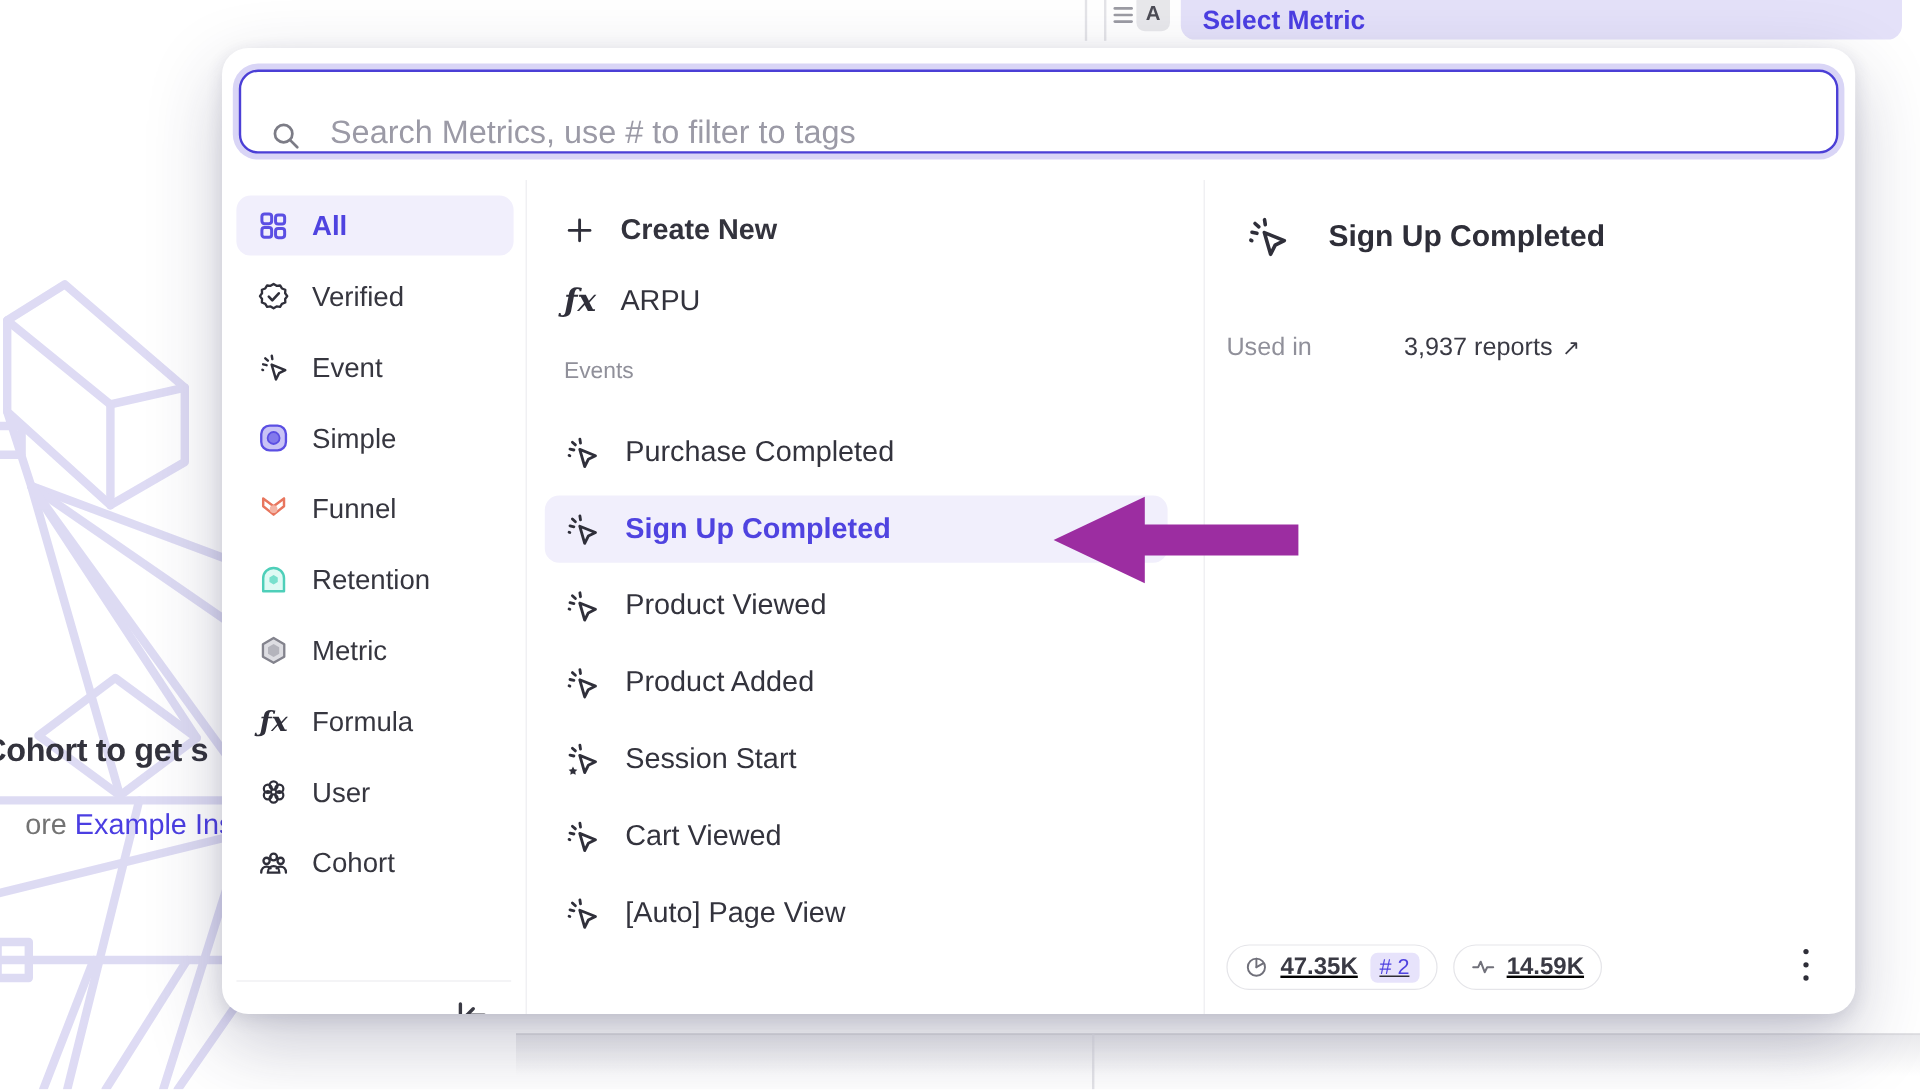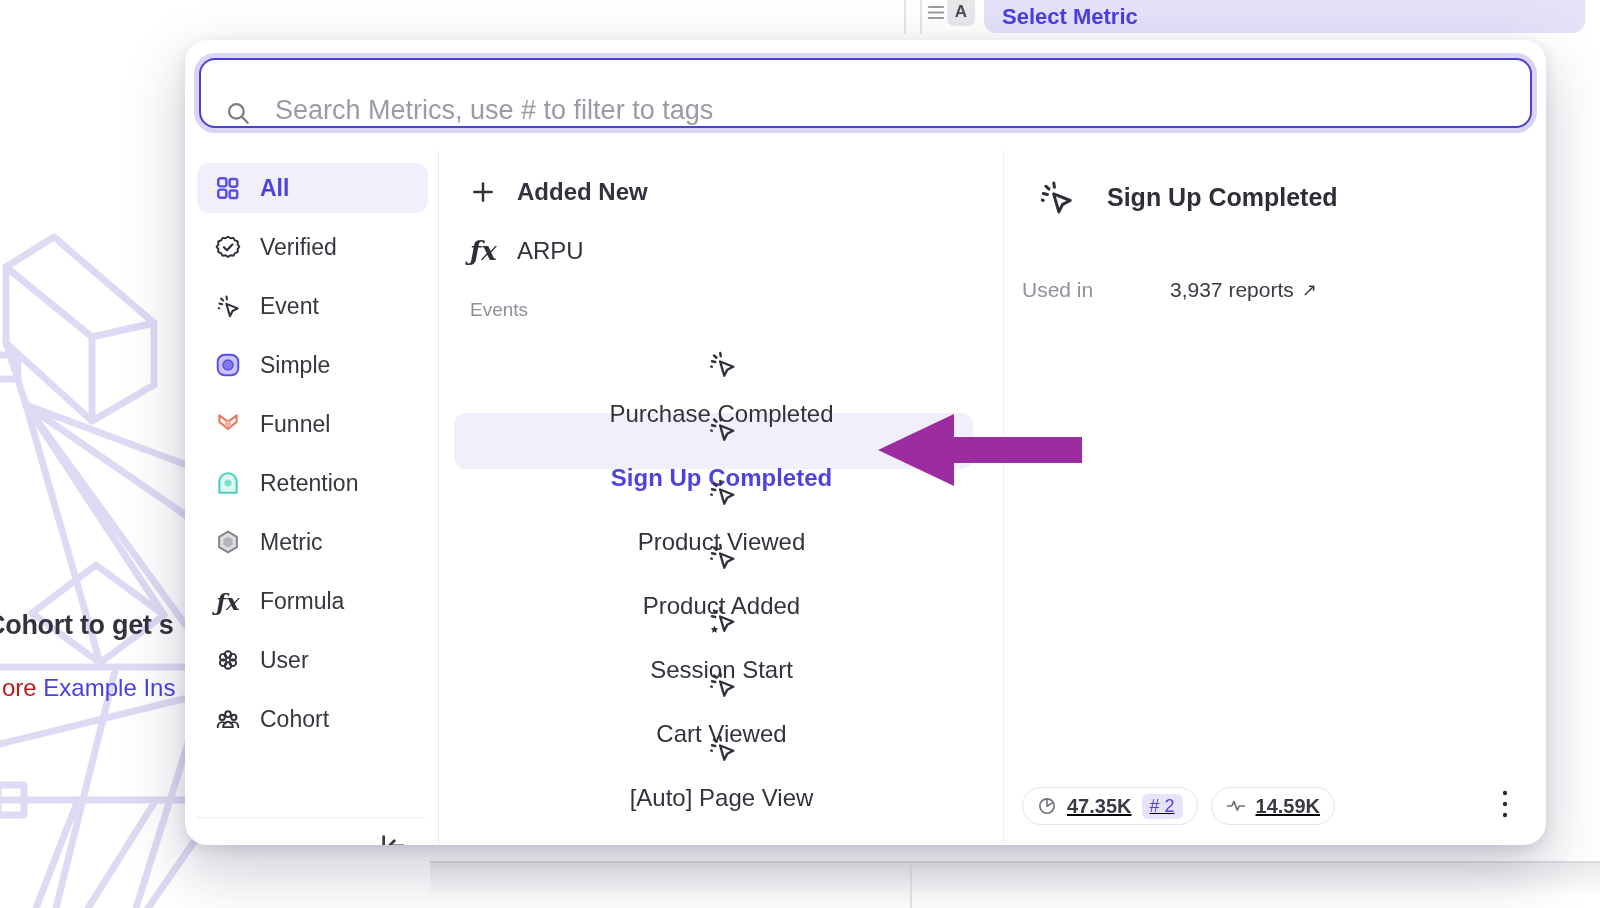--- a/index.html
+++ b/index.html
@@ -16,21 +16,21 @@
   .clause-letter { position:absolute; left:947px; top:-6px; width:28px; height:32px;
     background:#e8e8eb; border-radius:7px; color:#4c4c55; font-weight:bold; font-size:17px;
     display:flex; align-items:flex-end; justify-content:center; padding-bottom:4px; }
   .clause-pill { position:absolute; left:984px; top:-18px; width:601px; height:51px;
     background:#e4e1f9; border-radius:12px; display:flex; align-items:flex-end; padding:0 0 3px 18px; }
   .clause-pill span { font-size:22px; font-weight:600; color:#4b3ee2; }
   .wireframe { position:absolute; left:-4px; top:225px; }
   .bg-line1 { position:absolute; left:-14px; top:610px; font-size:27px; font-weight:bold;
     color:#33333d; letter-spacing:-0.3px; white-space:nowrap; }
   .bg-line2 { position:absolute; left:2px; top:674px; font-size:24px; white-space:nowrap; }
-  .bg-line2 .muted { color:#b91c1c; }
+  .bg-line2 .muted { color:#737373;margin-left:19px; }
   .bg-line2 .link { color:#4b3ee2; font-weight:500; }
 
   
   .dialog { position:absolute; left:185px; top:40px; width:1361px; height:805px; background:#fff;
     border-radius:22px; box-shadow:0 24px 60px rgba(45,45,85,.25), 0 4px 14px rgba(45,45,85,.12);
     overflow:hidden; }
   .searchbar { position:absolute; left:14px; right:14px; top:18px; height:70px;
     border:2px solid #4b3fd6; border-radius:16px; box-shadow:0 0 0 5px #d9d5f6;
     display:flex; align-items:flex-end; padding:0 24px; gap:24px; background:#fff; }
   .searchbar input { flex:1; border:none; outline:none; font-family:"Liberation Sans",sans-serif;
@@ -52,21 +52,21 @@
   .side-div { position:absolute; left:12px; right:12px; top:667px; height:1px; background:#ededf0; }
   .collapse-btn { position:absolute; left:192px; top:680px; width:32px; height:32px; color:#3a3a44; cursor:pointer; }
 
   
   .mid { width:564px; padding-top:16px; }
   .mrow { height:52px; margin:0 30px 7px 15px; border-radius:12px; display:flex; align-items:center;
     padding-left:16px; gap:21px; cursor:pointer; }
   .mrow .lbl { font-size:24px; color:#33333d; font-weight:500; white-space:nowrap; }
   .mrow.create .lbl { font-weight:600; }
   .erow { height:56px; margin:0 30px 8px 15px; border-radius:12px; display:flex; align-items:center;
-    padding-left:16px; gap:21px; cursor:pointer;flex-direction:column; }
+    padding-left:16px; gap:21px; cursor:pointer; }
   .erow .lbl { font-size:24px; color:#33333d; font-weight:500; white-space:nowrap; }
   .erow.sel { background:#f1effc; }
   .erow.sel .lbl { color:#4f43e0; font-weight:600; }
   .sect { margin:22px 0 28px 31px; font-size:19px; color:#90909a; }
   .evico { width:30px; height:30px; flex:0 0 30px; color:#2f2f3a; }
 
   
   .detail { flex:1; position:relative; }
   .d-head { position:absolute; left:33px; top:28px; display:flex; align-items:center; gap:32px; }
   .d-title { font-size:25px; font-weight:bold; color:#2e2e38; }
@@ -321,21 +321,21 @@
           </svg>
       </div>
 
       <div class="vdiv"></div>
 
       <div class="mid">
         <div class="mrow create">
           <svg class="icon26" style="color:#2f2f3a">
               <use href="#ic-plus"></use>
             </svg>
-          <span class="lbl">Added New</span>
+          <span class="lbl">Create New</span>
         </div>
         <div class="mrow">
           <span class="fxg" style="font-size:26px">ƒx</span>
           <span class="lbl">ARPU</span>
         </div>
         <div class="sect">Events</div>
 
         <div class="erow">
           <svg class="evico">
               <use href="#ic-event"></use>

